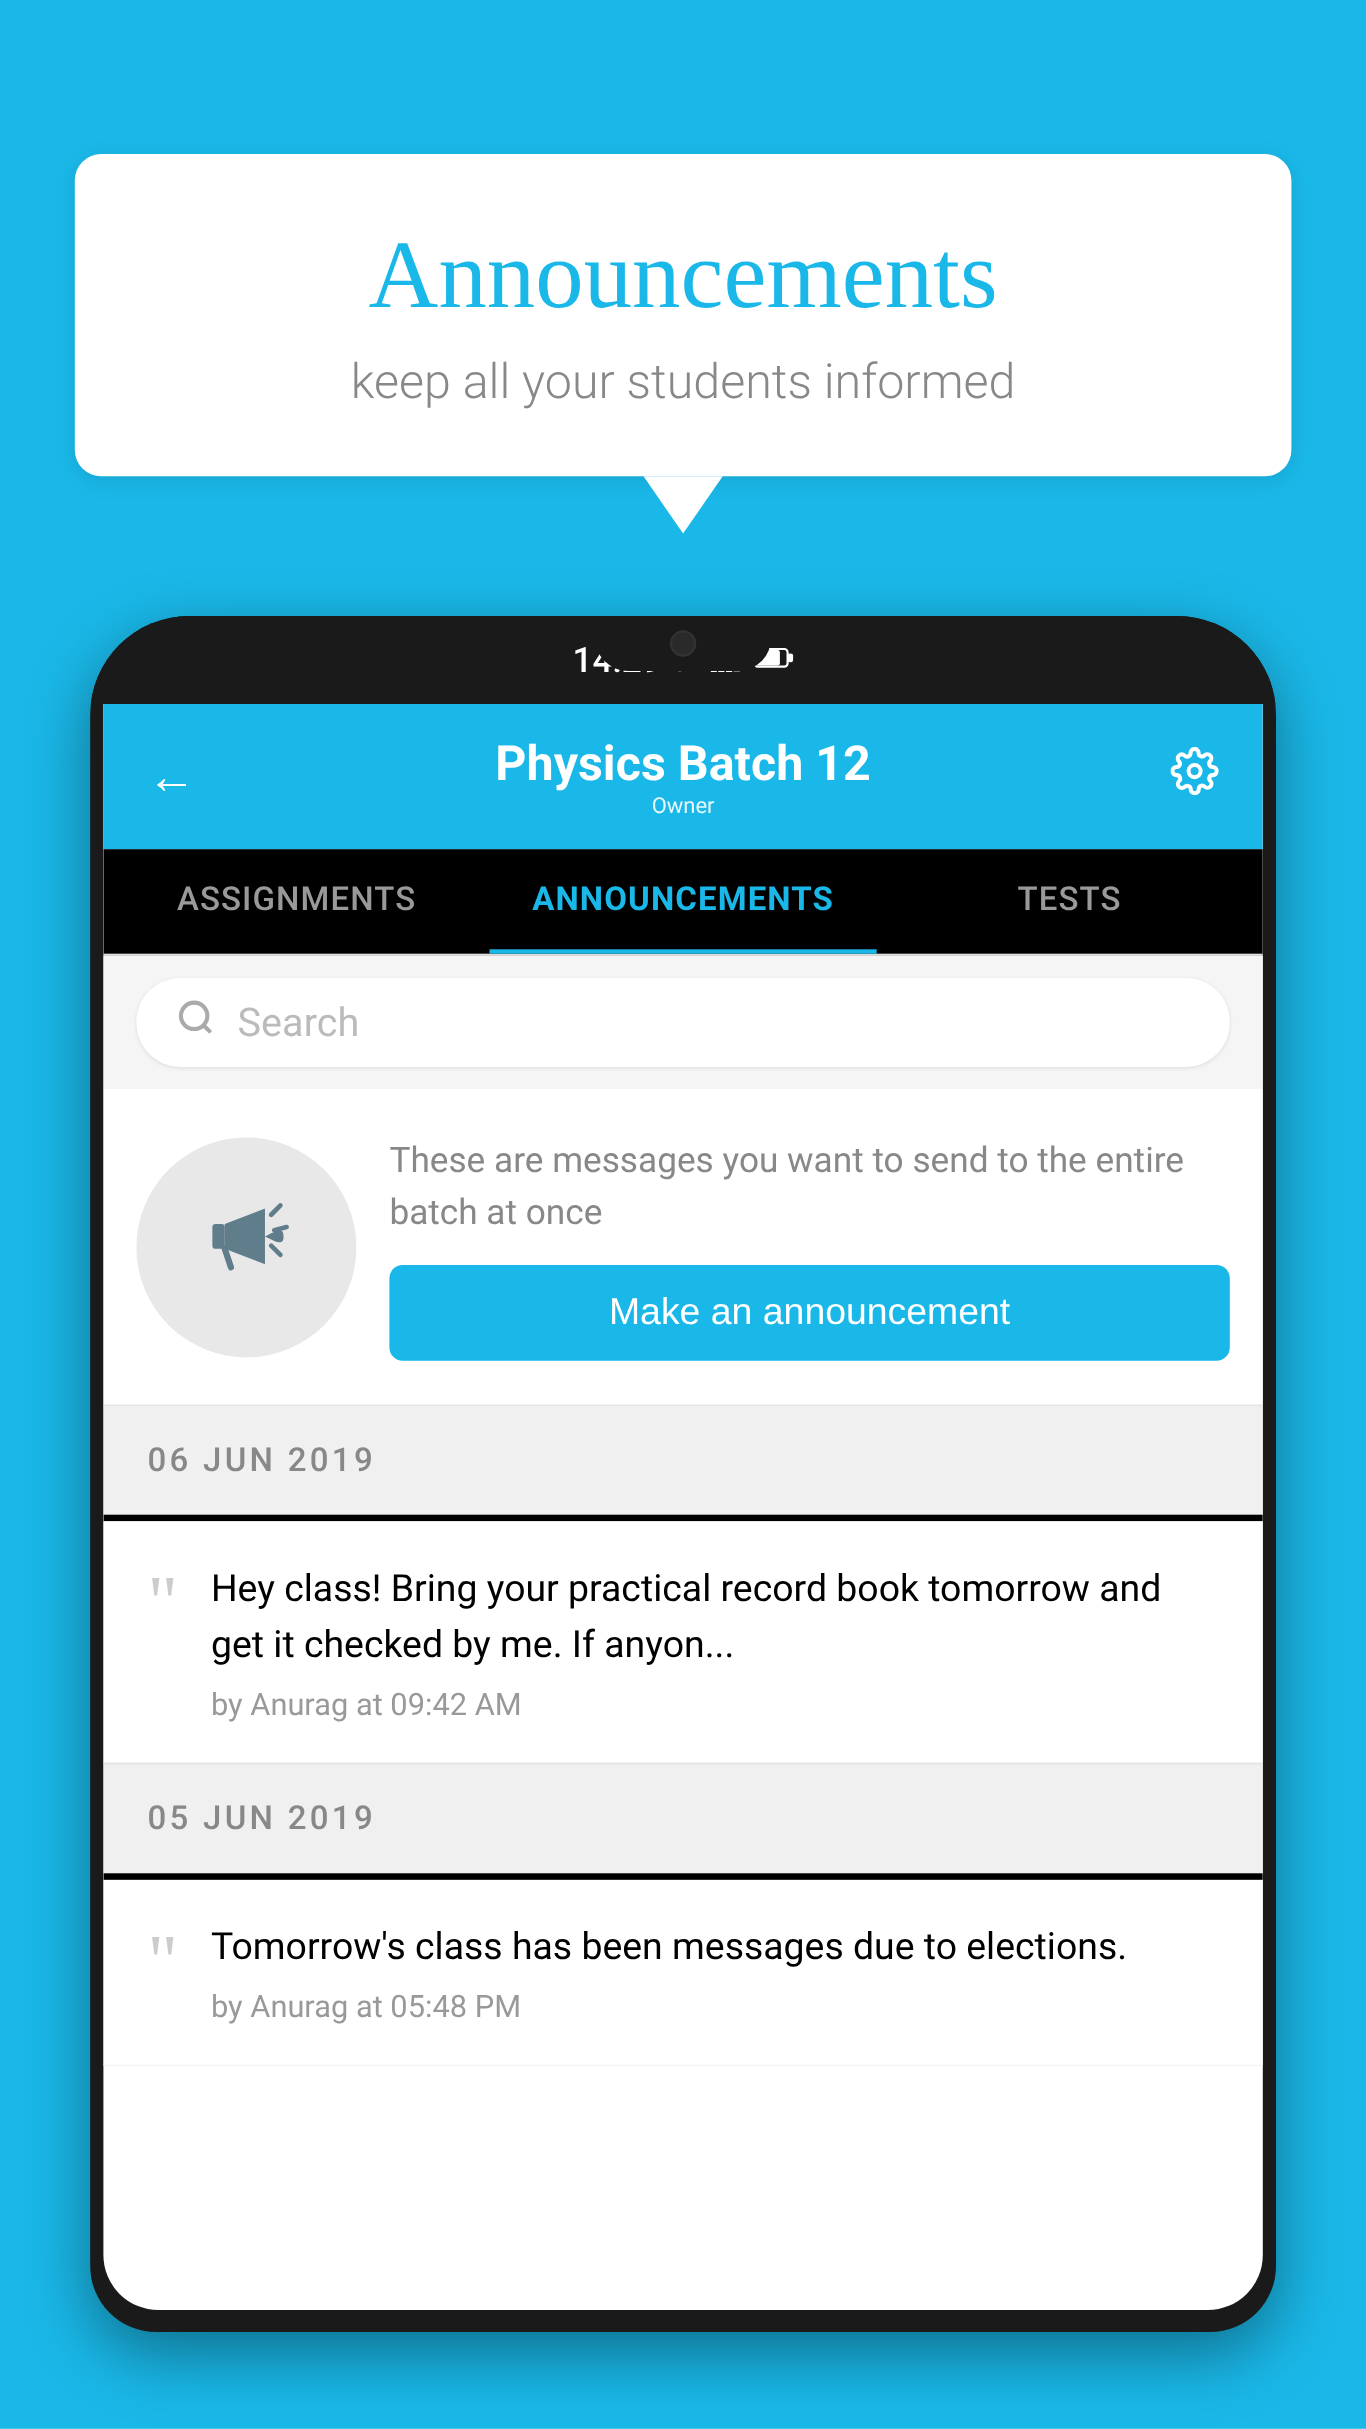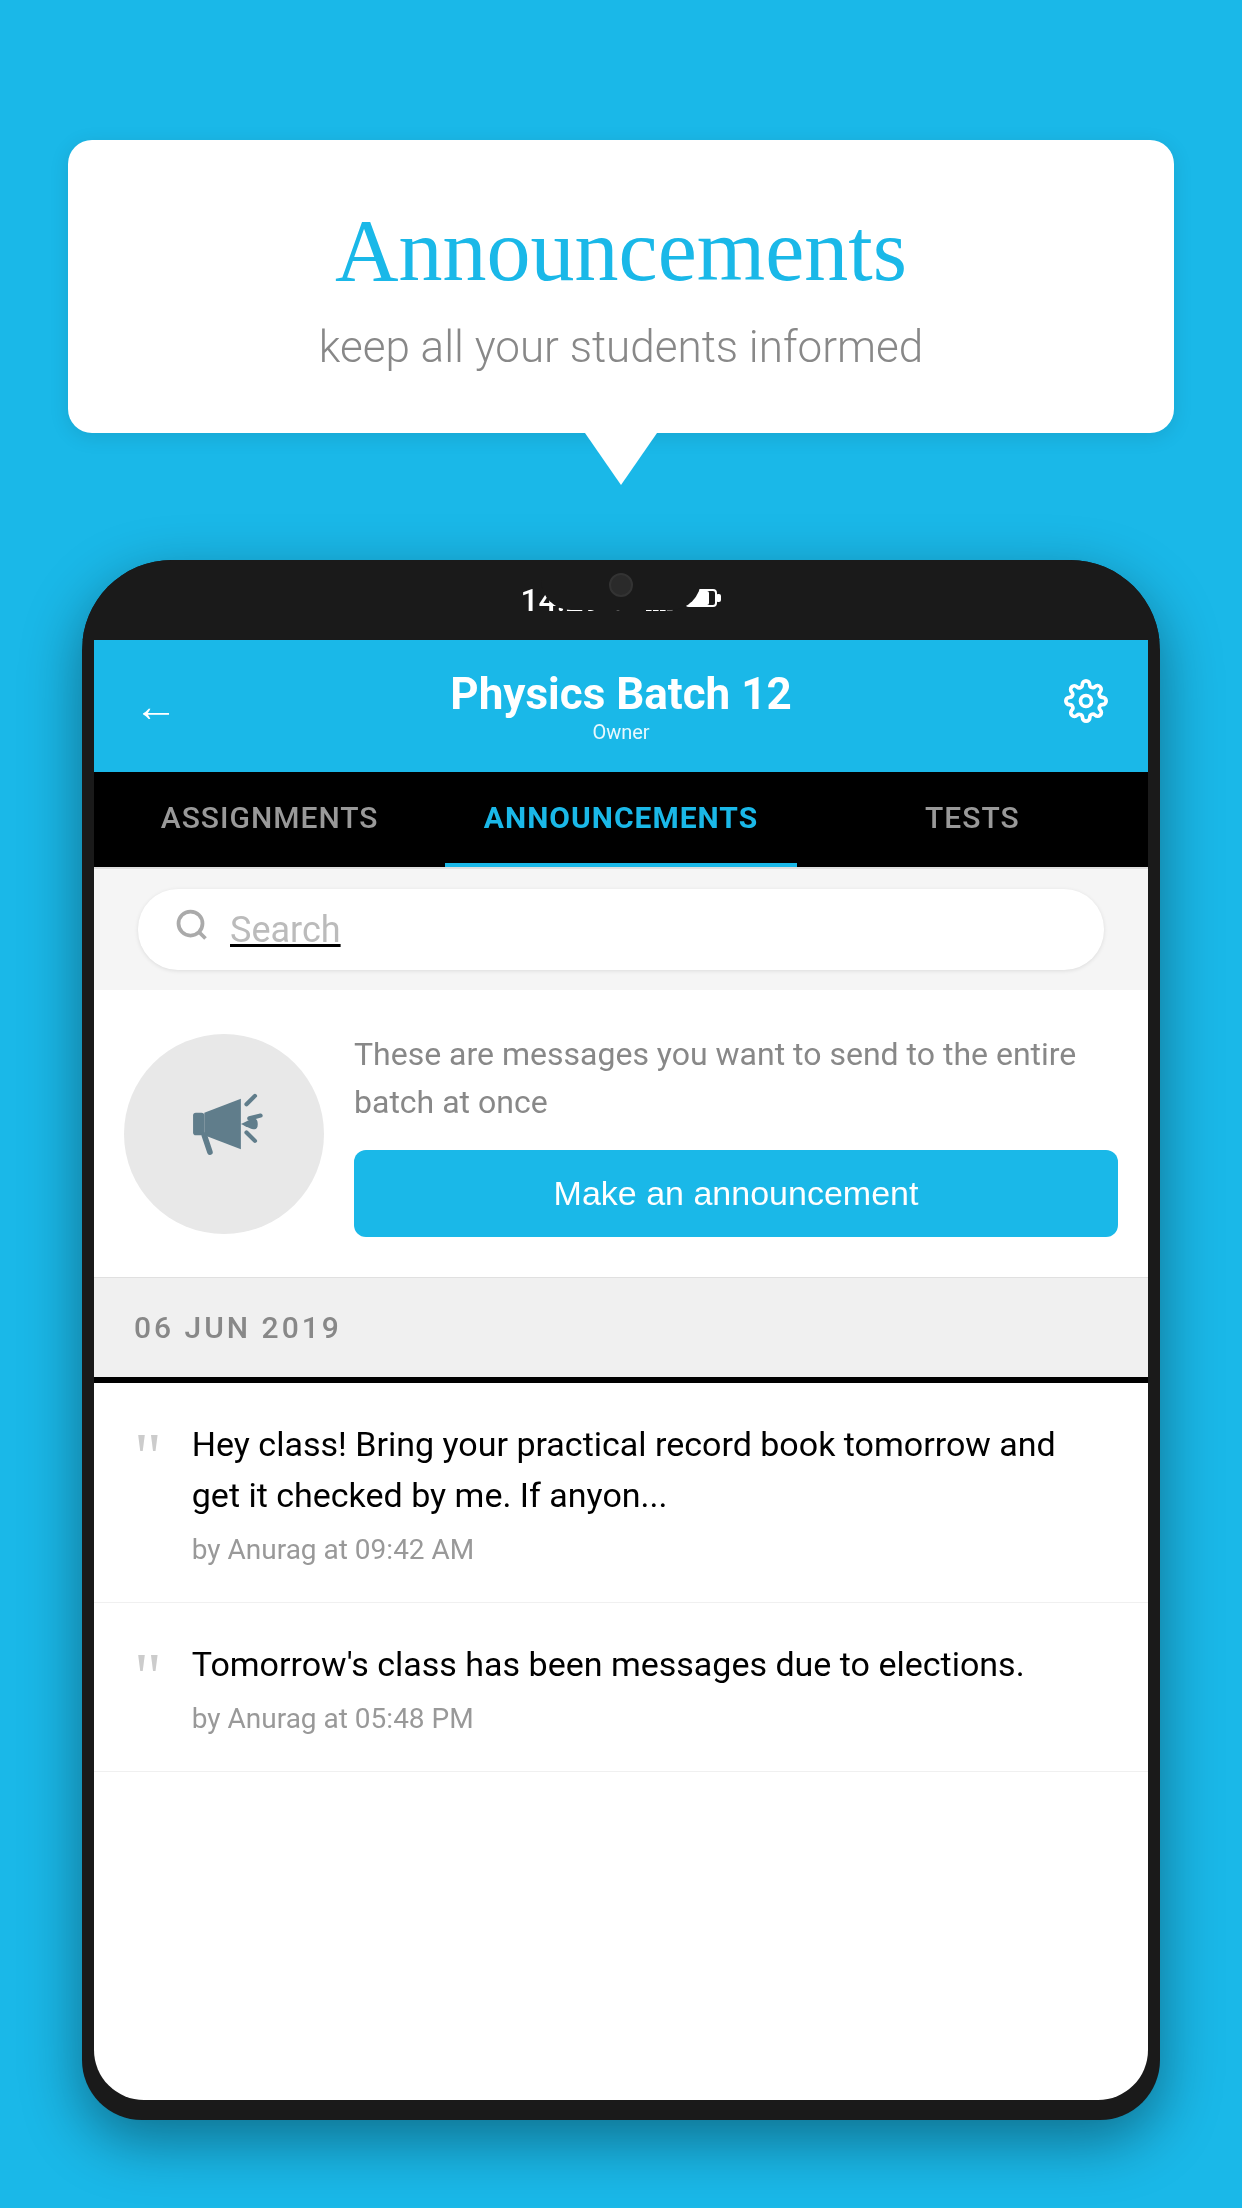--- a/index.html
+++ b/index.html
@@ -195,23 +195,22 @@
       border-bottom: 4px solid #1ab8e8;
       font-weight: 700;
     }
 
     .tab-item.inactive {
       color: #999;
     }
 
     
     .search-container {
-      padding: 20px 44px;
+      padding: 20px 30px;
       background: #f5f5f5;
-      text-decoration: underline;
     }
 
     .search-bar {
       background: white;
       border-radius: 40px;
       display: flex;
       align-items: center;
       padding: 18px 36px;
       box-shadow: 0 1px 4px rgba(0,0,0,0.1);
     }
@@ -427,20 +426,21 @@
       <div class="date-separator">06  JUN  2019</div>
 
       <div class="announcement-item">
         <div class="quote-icon">"</div>
         <div class="announcement-content">
           <div class="announcement-text">Hey class! Bring your practical record book tomorrow and get it checked by me. If anyon...</div>
           <div class="announcement-meta">by Anurag at 09:42 AM</div>
         </div>
       </div>
 
+      <div class="date-separator">05  JUN  2019</div>
 
       <div class="announcement-item">
         <div class="quote-icon">"</div>
         <div class="announcement-content">
           <div class="announcement-text">Tomorrow's class has been messages due to elections.</div>
           <div class="announcement-meta">by Anurag at 05:48 PM</div>
         </div>
       </div>
 
     </div>

